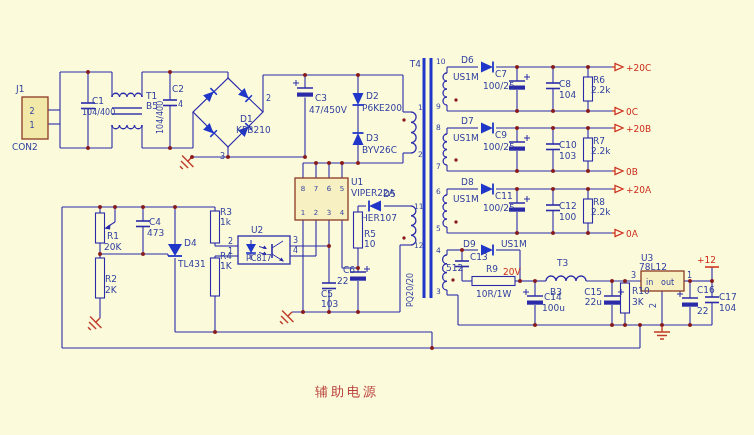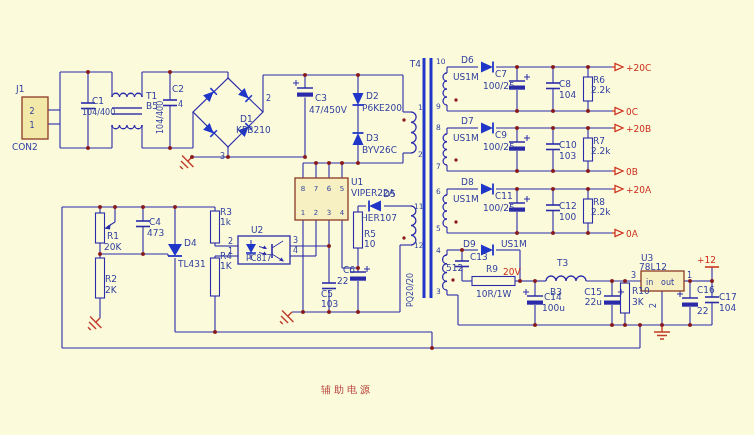--- a/index.html
+++ b/index.html
@@ -1,20 +1,20 @@
 <!DOCTYPE html>
 <html><head>
 <meta charset="utf-8">
 <style>
   html,body{margin:0;padding:0}
   body{background:#FBFBDC;font-family:"DejaVu Sans",sans-serif}
   #stage{position:relative;width:754px;height:435px;overflow:hidden}
   #stage svg{display:block;position:absolute;left:0;top:0}
   .title{position:absolute;left:277px;top:383px;width:140px;text-align:center;
-         font-size:10px;letter-spacing:3px;font-family:"DejaVu Sans",sans-serif}
+         font-size:13px;letter-spacing:3px;font-family:"DejaVu Sans",sans-serif}
 </style>
 </head>
 <body>
 
 <div id="stage" style="background: rgb(251, 251, 220);">
     <svg width="754" height="435" viewBox="0 0 754 435">
       <g fill="none" stroke="#2B2BAA" stroke-width="1.1">
         <polyline points="48,110,60,110"></polyline>
         <polyline points="48,124,60,124"></polyline>
         <polyline points="60,72,60,148"></polyline>

